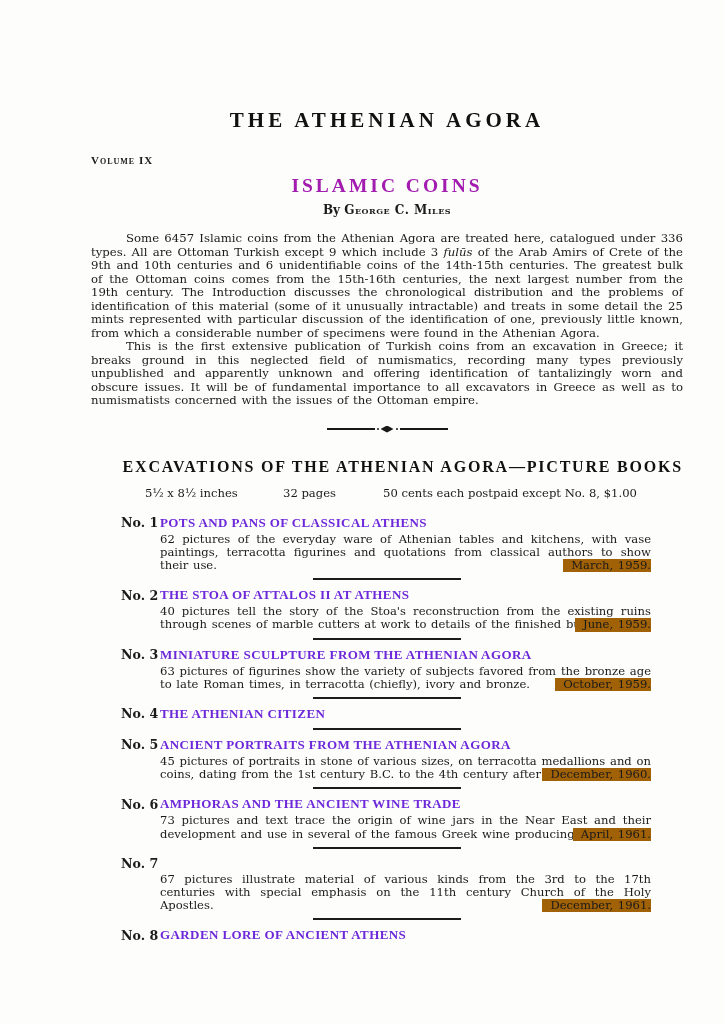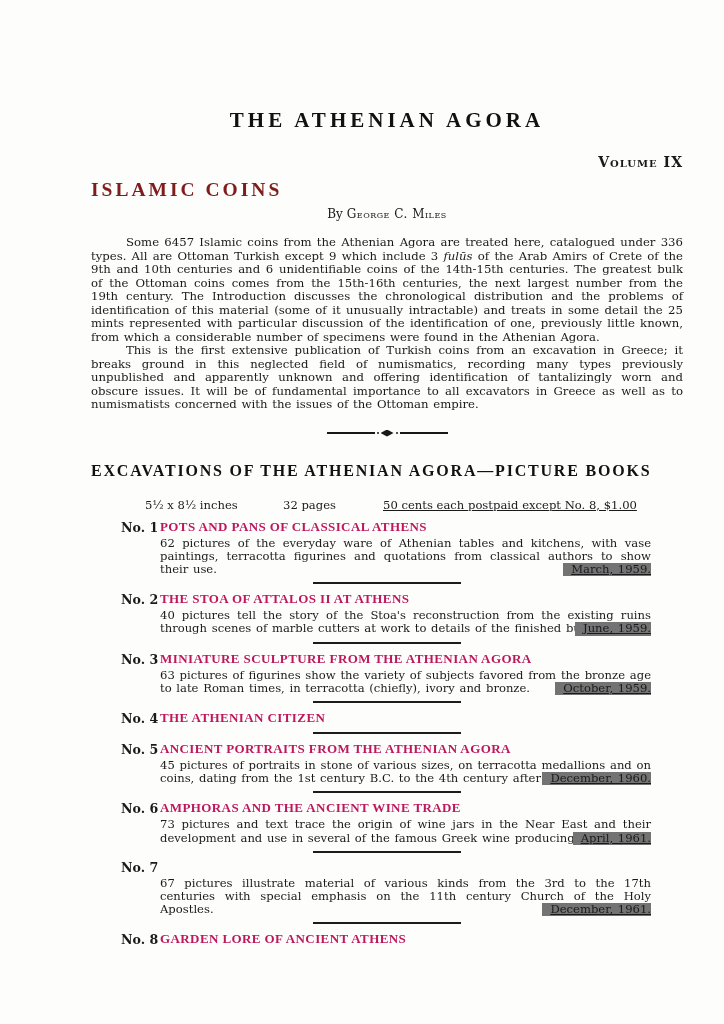--- a/index.html
+++ b/index.html
@@ -18,33 +18,33 @@
     margin-left:28px;
   }
   
   .series-title{
     margin:0;text-align:center;
     font-family:"Liberation Serif","DejaVu Serif",serif;
     font-weight:bold;font-size:21px;letter-spacing:4px;
     color:#111;
   }
   .volume{
-    margin-top:21px;text-align:right;
+    margin-top:21px;text-align:left;
     font-variant:small-caps;font-weight:bold;
-    font-size:14px;letter-spacing:1px;
+    font-size:11px;letter-spacing:1px;font-family:Liberation Serif, serif;
   }
   .book-title{
-    margin:9px 0 0 0;
+    margin:9px 0 0 0;text-align:center;
     font-family:"Liberation Serif","DejaVu Serif",serif;
     font-weight:bold;font-size:19.5px;letter-spacing:3px;
-    color:#7f1d1d;
+    color:#a21caf;
   }
   .byline{
     margin-top:6px;text-align:center;
-    font-size:12px;font-weight:normal;
+    font-size:12px;font-weight:bold;
   }
   .byline .sc{font-variant:small-caps;letter-spacing:0.5px;}
   
   .intro{margin-top:15px;}
   .intro p{
     margin:0;
     font-size:11.7px;line-height:13.5px;
     text-align:justify;text-indent:35px;
     word-spacing:1px;
   }
@@ -59,56 +59,55 @@
     width:140px;height:9px;
   }
   .orn-line{width:48px;height:1.5px;background:#181818;}
   .orn-dot{width:2px;height:2px;background:#181818;border-radius:50%;margin:0 2px;}
   .orn-diamond{
     width:13px;height:7px;background:#181818;
     clip-path:polygon(50% 0,100% 50%,50% 100%,0 50%);
   }
   
   .pb-heading{
-    margin:24px 0 0 0;text-align:left;
+    margin:24px 0 0 0;text-align:right;
     font-family:"Liberation Serif","DejaVu Serif",serif;
     font-weight:bold;font-size:16px;letter-spacing:1.8px;
     color:#111;
   }
   .pb-info{
     position:relative;height:15px;margin-top:10px;
     font-size:11.6px;
   }
-  .pb-info span{position:absolute;top:8px;white-space:nowrap;}
+  .pb-info span{position:absolute;top:0;white-space:nowrap;}
   .pb-size{left:54px;}
   .pb-pages{left:192px;}
-  .pb-price{left:292px;text-decoration:underline;}
+  .pb-price{left:292px;}
   .pb-items{margin-top:14px;}
-  .pb-item-head{display:flex;align-items:flex-end;}
+  .pb-item-head{display:flex;align-items:center;}
   .pb-no{
     flex:none;margin-left:30px;width:39px;
     font-weight:bold;font-size:12.6px;
   }
   .pb-title{
     font-family:"Liberation Serif","DejaVu Serif",serif;
     font-weight:bold;font-size:13px;letter-spacing:0.4px;
-    color:#be185d;white-space:nowrap;
+    color:#6d28d9;white-space:nowrap;
   }
   .pb-desc{
     position:relative;
     margin:2px 0 0 69px;width:491px;
     font-size:11.6px;line-height:13.2px;
     text-align:justify;
     word-spacing:1px;
   }
   .pb-date{
     position:absolute;right:0;bottom:0;
-    background:#737373;padding-left:8px;
+    background:#a16207;padding-left:8px;
     white-space:nowrap;
-    text-decoration:underline;
   }
   .pb-rule{
     border:none;border-top:2px solid #1c1c1c;
     width:148px;margin:6px auto 7px auto;
   }
 </style>
 </head>
 <body>
 
 <div class="page">

